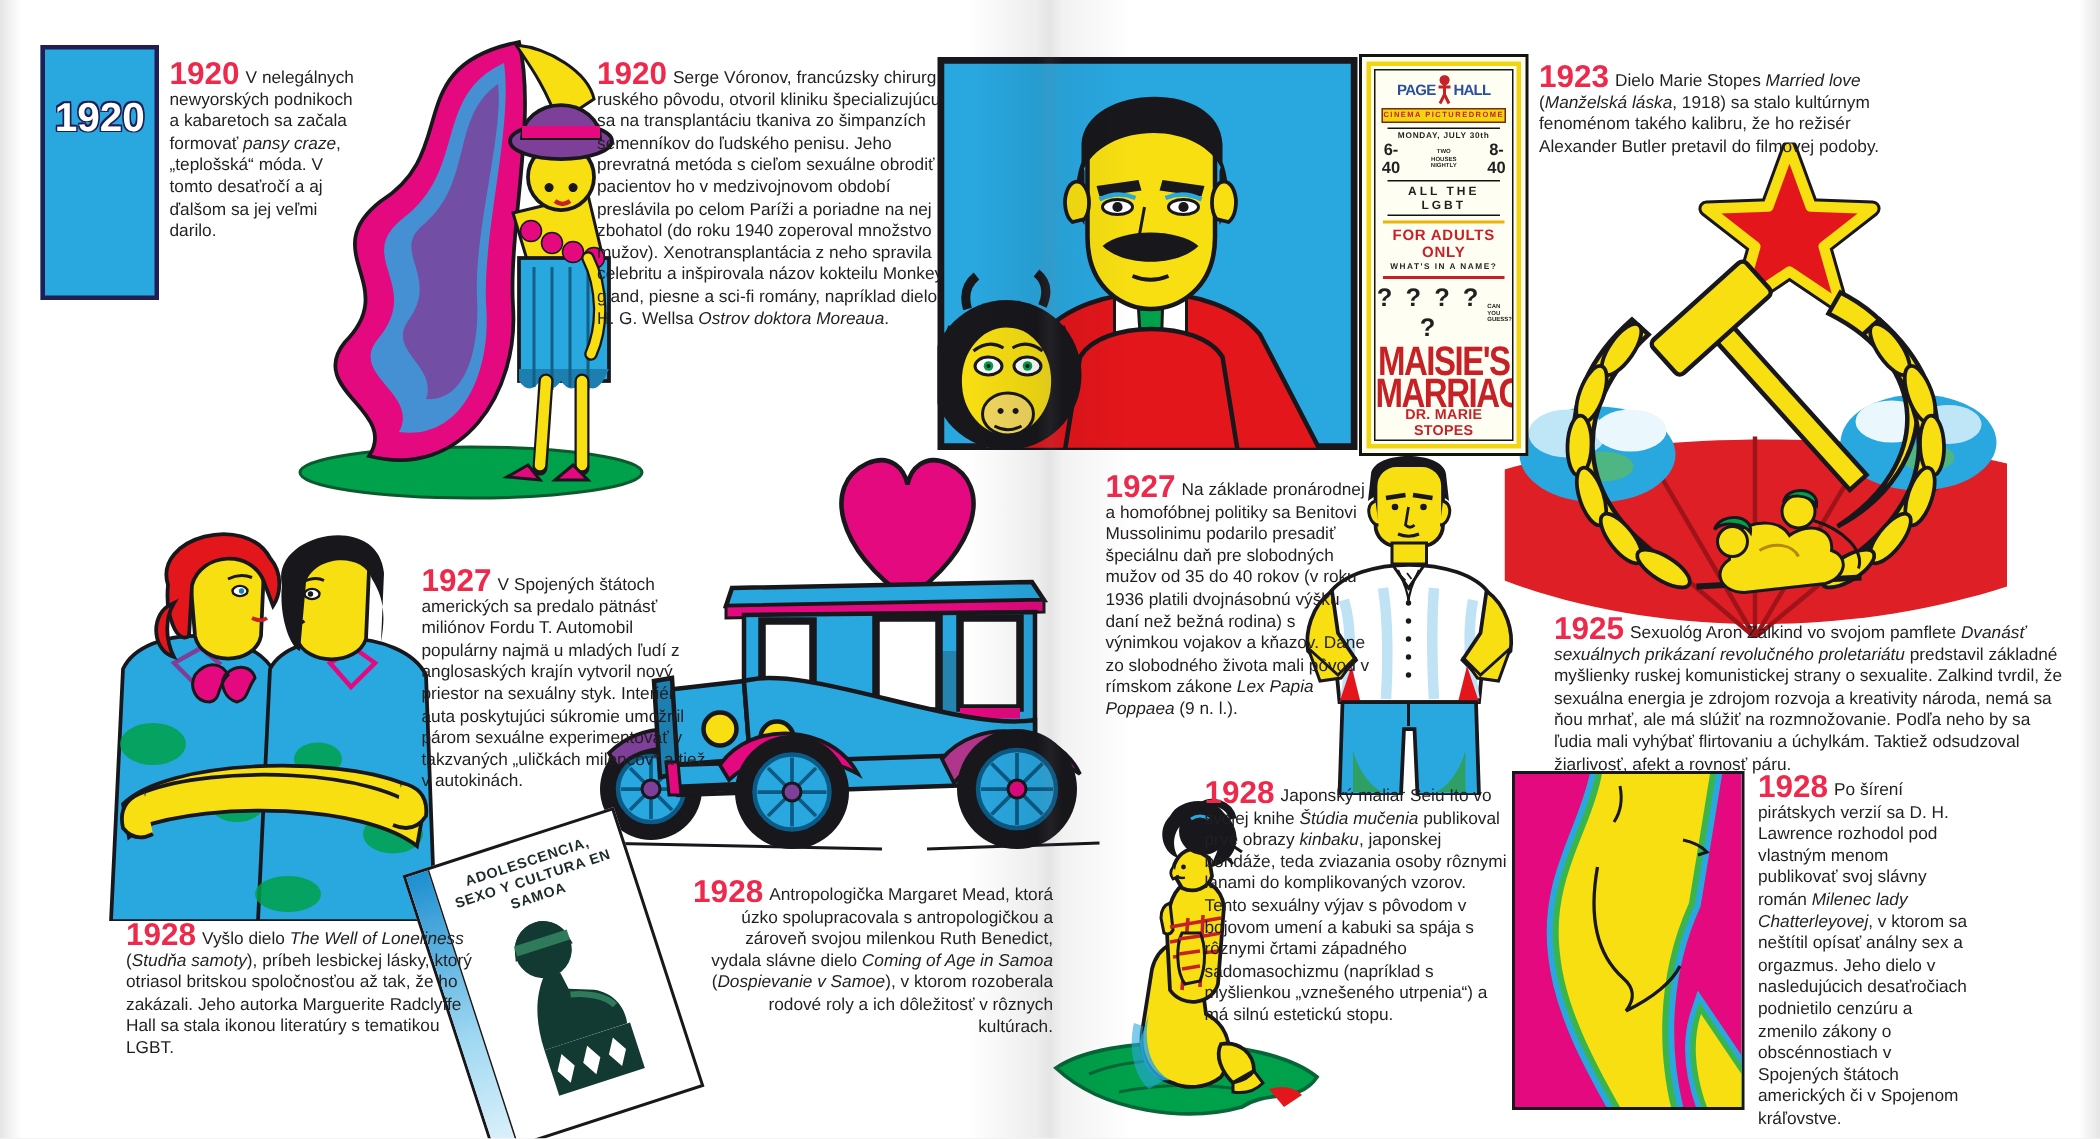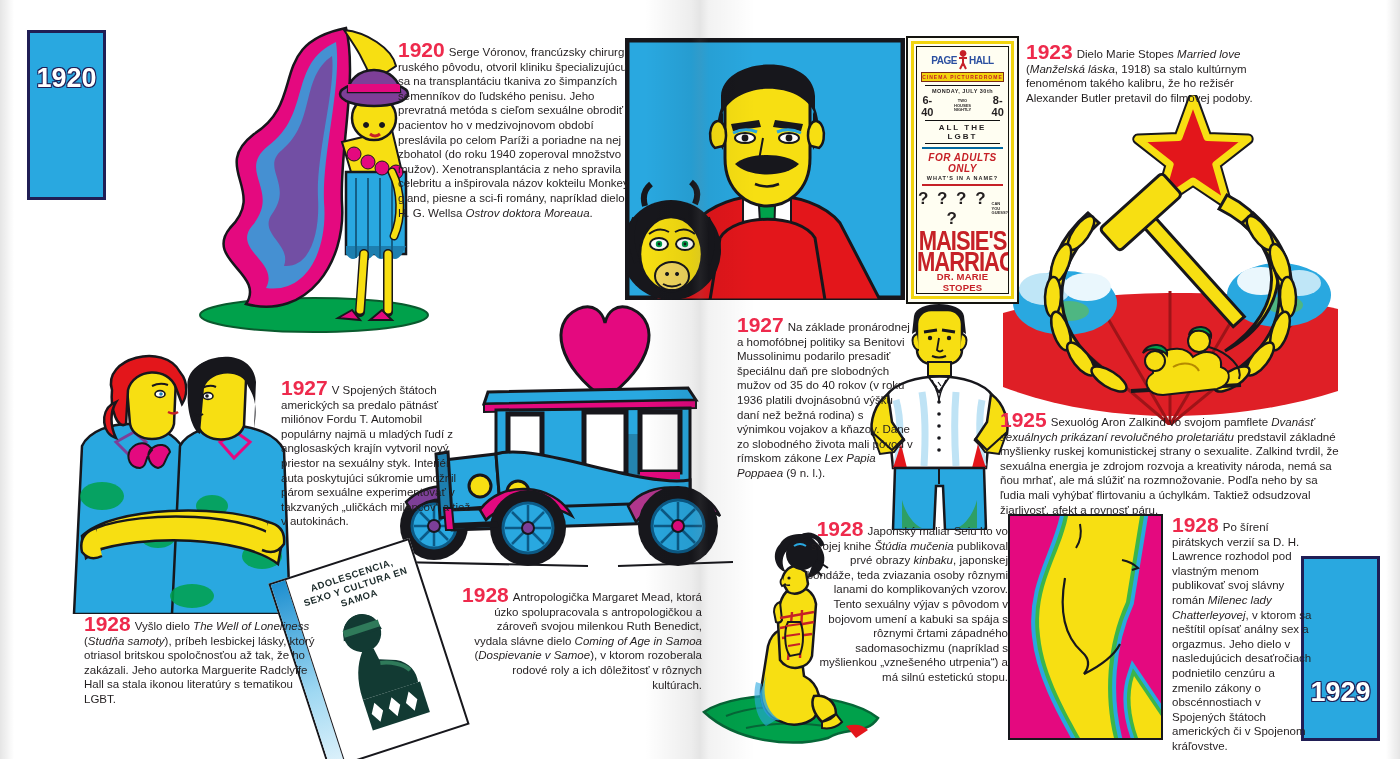--- a/index.html
+++ b/index.html
@@ -27,21 +27,21 @@
   .poster { position:absolute; left:906px; top:36px; width:113px; height:268px; z-index:3;
     background:#fffef2; border:2px solid #14140f; outline:none; padding:3px; }
   .poster-inner { width:100%; height:100%; border:3px solid #f2d50e; padding:2px; }
   .poster-inner2 { width:100%; height:100%; border:1px solid #14140f; text-align:center; overflow:hidden; background:#fffef2; }
   .p-hall { color:#2b4fa0; font-weight:bold; font-size:10px; letter-spacing:-0.5px; display:flex; align-items:center; justify-content:center; gap:1px; margin-top:3px; }
   .p-strip { background:#f2d50e; color:#c62127; font-size:5px; font-weight:bold; letter-spacing:1px; margin:2px 4px; padding:1px 0; border:1px solid #7b2a18; }
   .p-date { font-size:5.5px; font-weight:bold; letter-spacing:.5px; margin-top:3px; border-top:1px solid #111; margin-left:8px; margin-right:8px; padding-top:2px;}
   .p-times { font-size:11px; font-weight:bold; display:flex; justify-content:center; align-items:center; gap:12px; }
   .p-times small { font-size:4px; line-height:1.1; display:block; }
   .p-week { font-size:8px; font-weight:bold; letter-spacing:2px; border-top:1px solid #111; border-bottom:1px solid #111; margin:2px 8px; padding:2px 0; }
-  .p-adults { color:#c62127; font-weight:bold; font-size:10px; letter-spacing:.5px; border-top:2px solid #0369a1; margin:3px 5px 0; padding-top:3px;font-style:italic; }
+  .p-adults { color:#c62127; font-weight:bold; font-size:10px; letter-spacing:.5px; border-top:2px solid #eab308; margin:3px 5px 0; padding-top:3px; }
   .p-name { font-size:5.5px; font-weight:bold; letter-spacing:1px; border-bottom:2px solid #c62127; margin:1px 5px 3px; padding-bottom:3px; }
   .p-q { font-size:17px; font-weight:bold; letter-spacing:2px; display:flex; justify-content:center; align-items:center; gap:3px; }
   .p-q small { font-size:4px; letter-spacing:0; text-align:left; line-height:1.1; }
   .p-maisie { color:#c62127; font-weight:bold; font-size:22px; letter-spacing:-1px; line-height:.95; transform:scaleY(1.25); transform-origin:top; }
   .p-author { color:#c62127; font-weight:bold; font-size:9.5px; letter-spacing:.2px; }
   
   .book { position:absolute; left:295px; top:556px; width:148px; height:196px; z-index:3;
     transform:rotate(-18deg); background:#fff; border:2px solid #17171c; display:flex; }
   .book-spine { width:16px; height:100%; background:linear-gradient(180deg,#1d8fd0,#9fd8f2 60%,#dff2fb); border-right:1.5px solid #17171c; }
   .book-body { flex:1; text-align:center; padding-top:10px; }
@@ -50,54 +50,54 @@
   .butt-frame { position:absolute; left:1008px; top:514px; width:155px; height:226px; z-index:3; border:2px solid #17171c; }
 </style>
 </head>
 <body>
 
 <div id="spread">
 
   <div class="yearbox" style="left:27px; top:30px; height:170px; align-items:flex-start; padding-top:30px;">
     <span>1920</span>
   </div>
-  <div class="yearbox" style="left:1301px; top:556px; height:185px; align-items:flex-end; padding-bottom:30px;">
-    <span>1929</span>
-  </div>
-
+
+  <div class="entry" style="left:113px; top:38px; width:130px;">
+    <span class="yr">1920</span><span><span>V nelegálnych newyorských podnikoch a kabaretoch sa začala formovať </span><span class="it">pansy craze</span><span>, „teplošská“ móda. V tomto desaťročí a aj ďalšom sa jej veľmi darilo.</span></span>
+  </div>
 
   <div class="entry" style="left:398px; top:38px; width:240px; text-align:left;">
     <span class="yr">1920</span><span><span>Serge Vóronov, francúzsky chirurg ruského pôvodu, otvoril kliniku špecializujúcu sa na transplantáciu tkaniva zo šimpanzích semenníkov do ľudského penisu. Jeho prevratná metóda s cieľom sexuálne obrodiť pacientov ho v medzivojnovom období preslávila po celom Paríži a poriadne na nej zbohatol (do roku 1940 zoperoval množstvo mužov). Xenotransplantácia z neho spravila celebritu a inšpirovala názov kokteilu Monkey gland, piesne a sci-fi romány, napríklad dielo H. G. Wellsa </span><span class="it">Ostrov doktora Moreaua</span><span>.</span></span>
   </div>
 
   <div class="entry" style="left:1026px; top:40px; width:232px;">
     <span class="yr">1923</span><span><span>Dielo Marie Stopes </span><span class="it">Married love</span><span> (</span><span class="it">Manželská láska</span><span>, 1918) sa stalo kultúrnym fenoménom takého kalibru, že ho režisér Alexander Butler pretavil do filmovej podoby.</span></span>
   </div>
 
   <div class="entry" style="left:737px; top:313px; width:178px;">
     <span class="yr">1927</span><span><span>Na základe pronárodnej a homofóbnej politiky sa Benitovi Mussolinimu podarilo presadiť špeciálnu daň pre slobodných mužov od 35 do 40 rokov (v roku 1936 platili dvojnásobnú výšku daní než bežná rodina) s výnimkou vojakov a kňazov. Dane zo slobodného života mali pôvod v rímskom zákone </span><span class="it">Lex Papia Poppaea</span><span> (9 n. l.).</span></span>
   </div>
 
-  <div class="entry" style="left:1000px; top:408px; width:340px;">
+  <div class="entry" style="left:1036px; top:408px; width:340px;">
     <span class="yr">1925</span><span><span>Sexuológ Aron Zalkind vo svojom pamflete </span><span class="it">Dvanásť sexuálnych prikázaní revolučného proletariátu</span><span> predstavil základné myšlienky ruskej komunistickej strany o sexualite. Zalkind tvrdil, že sexuálna energia je zdrojom rozvoja a kreativity národa, nemá sa ňou mrhať, ale má slúžiť na rozmnožovanie. Podľa neho by sa ľudia mali vyhýbať flirtovaniu a úchylkám. Taktiež odsudzoval žiarlivosť, afekt a rovnosť páru.</span></span>
   </div>
 
   <div class="entry" style="left:281px; top:376px; width:192px;">
     <span class="yr">1927</span><span><span>V Spojených štátoch amerických sa predalo pätnásť miliónov Fordu T. Automobil populárny najmä u mladých ľudí z anglosaských krajín vytvoril nový priestor na sexuálny styk. Interiér auta poskytujúci súkromie umožnil párom sexuálne experimentovať v takzvaných „uličkách milencov“ a tiež v autokinách.</span></span>
   </div>
 
   <div class="entry" style="left:84px; top:612px; width:232px;">
     <span class="yr">1928</span><span><span>Vyšlo dielo </span><span class="it">The Well of Loneliness</span><span> (</span><span class="it">Studňa samoty</span><span>), príbeh lesbickej lásky, ktorý otriasol britskou spoločnosťou až tak, že ho zakázali. Jeho autorka Marguerite Radclyffe Hall sa stala ikonou literatúry s tematikou LGBT.</span></span>
   </div>
 
   <div class="entry" style="left:462px; top:583px; width:240px; text-align:right;">
     <span class="yr">1928</span><span><span>Antropologička Margaret Mead, ktorá úzko spolupracovala s antropologičkou a zároveň svojou milenkou Ruth Benedict, vydala slávne dielo </span><span class="it">Coming of Age in Samoa</span><span> (</span><span class="it">Dospievanie v Samoe</span><span>), v ktorom rozoberala rodové roly a ich dôležitosť v rôznych kultúrach.</span></span>
   </div>
 
-  <div class="entry" style="left:803px; top:517px; width:205px; text-align:right;">
+  <div class="entry" style="left:803px; top:517px; width:205px; text-align:left;">
     <span class="yr">1928</span><span><span>Japonský maliar Seiu Ito vo svojej knihe </span><span class="it">Štúdia mučenia</span><span> publikoval prvé obrazy </span><span class="it">kinbaku</span><span>, japonskej bondáže, teda zviazania osoby rôznymi lanami do komplikovaných vzorov. Tento sexuálny výjav s pôvodom v bojovom umení a kabuki sa spája s rôznymi črtami západného sadomasochizmu (napríklad s myšlienkou „vznešeného utrpenia“) a má silnú estetickú stopu.</span></span>
   </div>
 
   <div class="entry" style="left:1172px; top:513px; width:140px;">
     <span class="yr">1928</span><span><span>Po šírení pirátskych verzií sa D. H. Lawrence rozhodol pod vlastným menom publikovať svoj slávny román </span><span class="it">Milenec lady Chatterleyovej</span><span>, v ktorom sa neštítil opísať análny sex a orgazmus. Jeho dielo v nasledujúcich desaťročiach podnietilo cenzúru a zmenilo zákony o obscénnostiach v Spojených štátoch amerických či v Spojenom kráľovstve.</span></span>
   </div>
 
   <svg class="illu" style="left:196px; top:22px;" width="244" height="314" viewBox="0 0 244 314">
     <ellipse cx="118" cy="293" rx="114" ry="17" fill="#00a14b" stroke="#0a5a2e" stroke-width="2"></ellipse>
     <path d="M150,6 C70,22 112,78 58,112 C14,146 72,168 34,206 C8,238 70,252 50,282 C112,298 150,240 146,182 C143,130 162,56 150,6 Z" fill="#e4097f" stroke="#17171c" stroke-width="2.5"></path>

